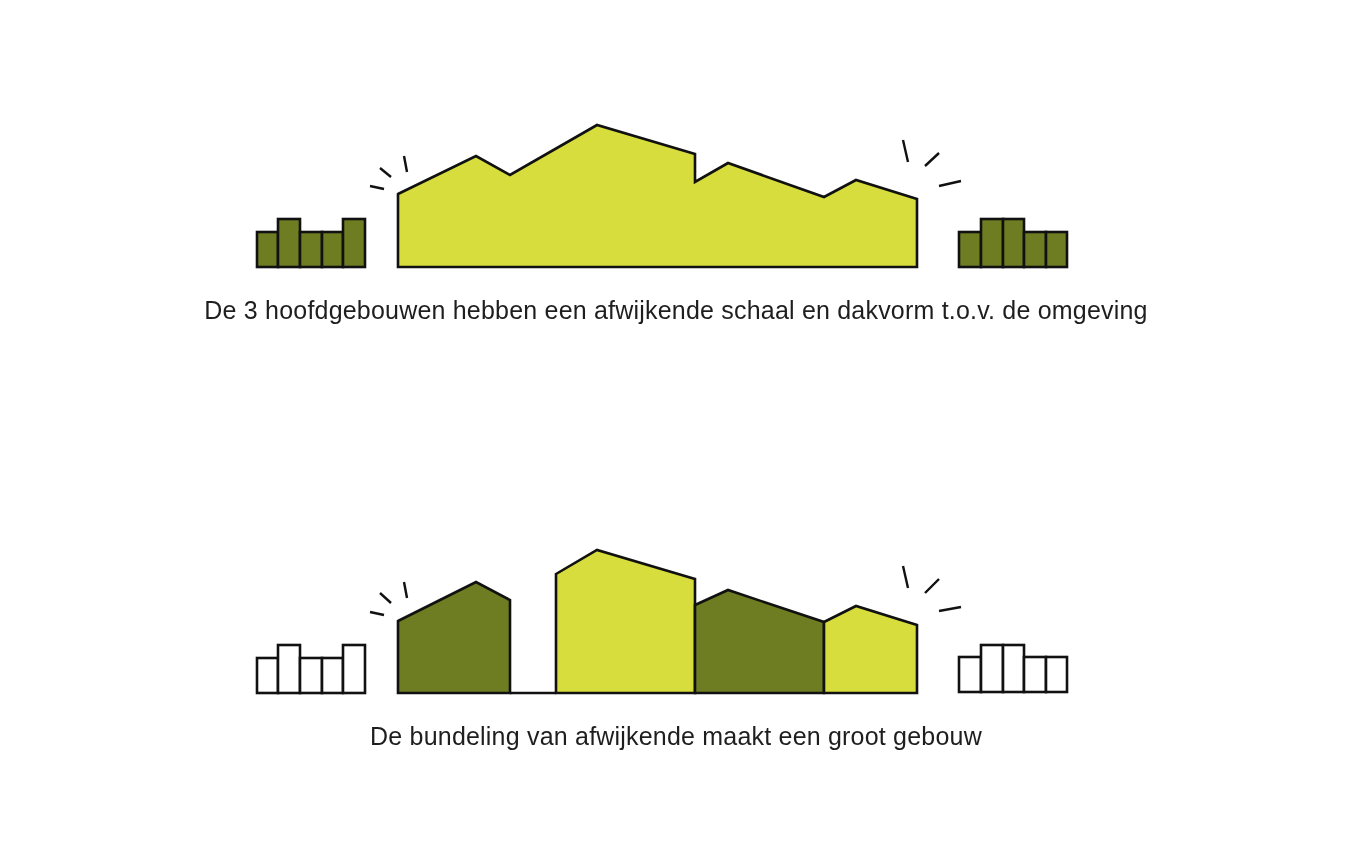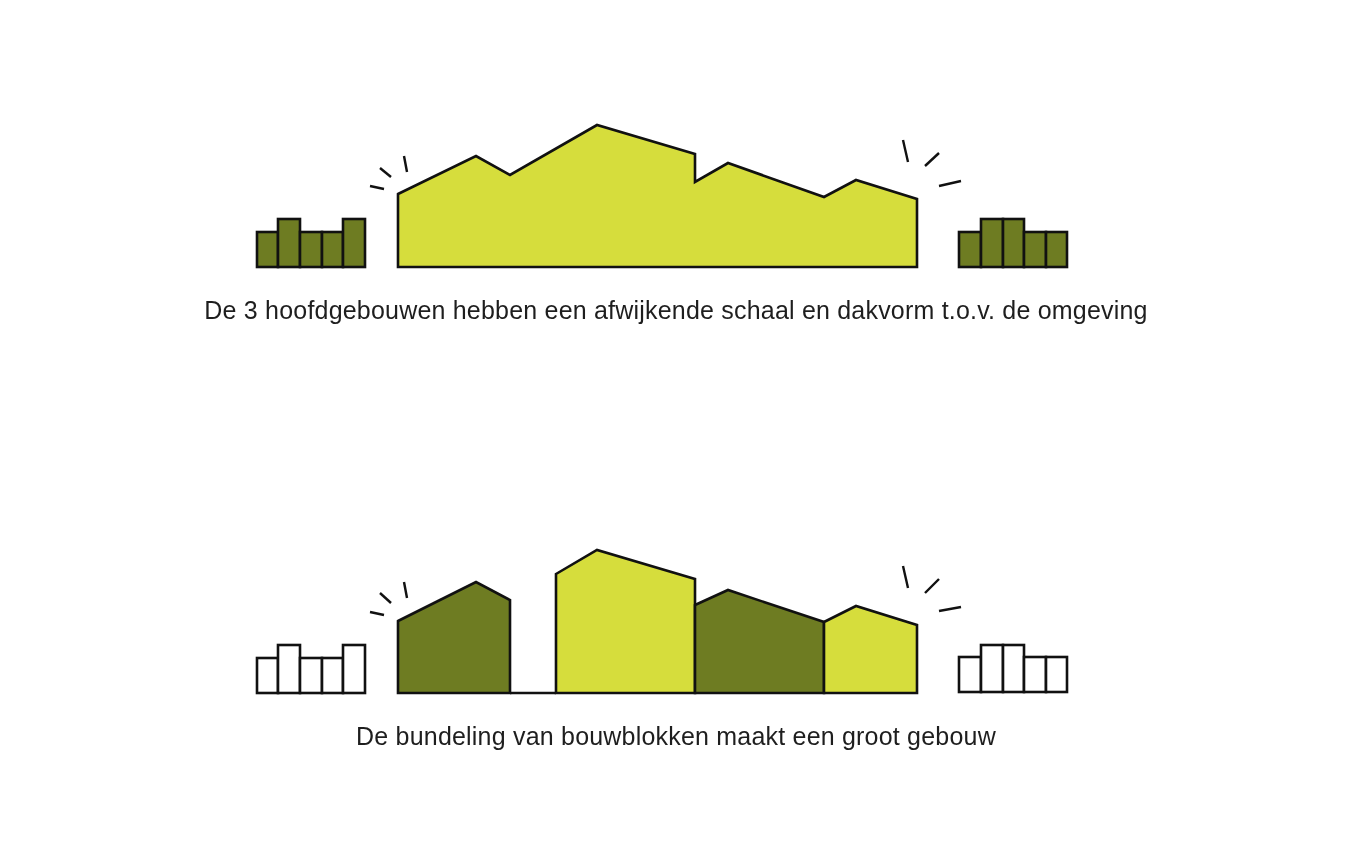--- a/index.html
+++ b/index.html
@@ -80,13 +80,13 @@
       <rect x="959" y="657" width="22" height="35"></rect>
       <rect x="981" y="645" width="22" height="47"></rect>
       <rect x="1003" y="645" width="21" height="47"></rect>
       <rect x="1024" y="657" width="22" height="35"></rect>
       <rect x="1046" y="657" width="21" height="35"></rect>
     </g>
   </g>
 </svg>
 
 <div class="caption cap1">De 3 hoofdgebouwen hebben een afwijkende schaal en dakvorm t.o.v. de omgeving</div>
-<div class="caption cap2">De bundeling van bouwblokken maakt een groot gebouw</div>
+<div class="caption cap2">De bundeling van afwijkende maakt een groot gebouw</div>
 
 </body></html>

